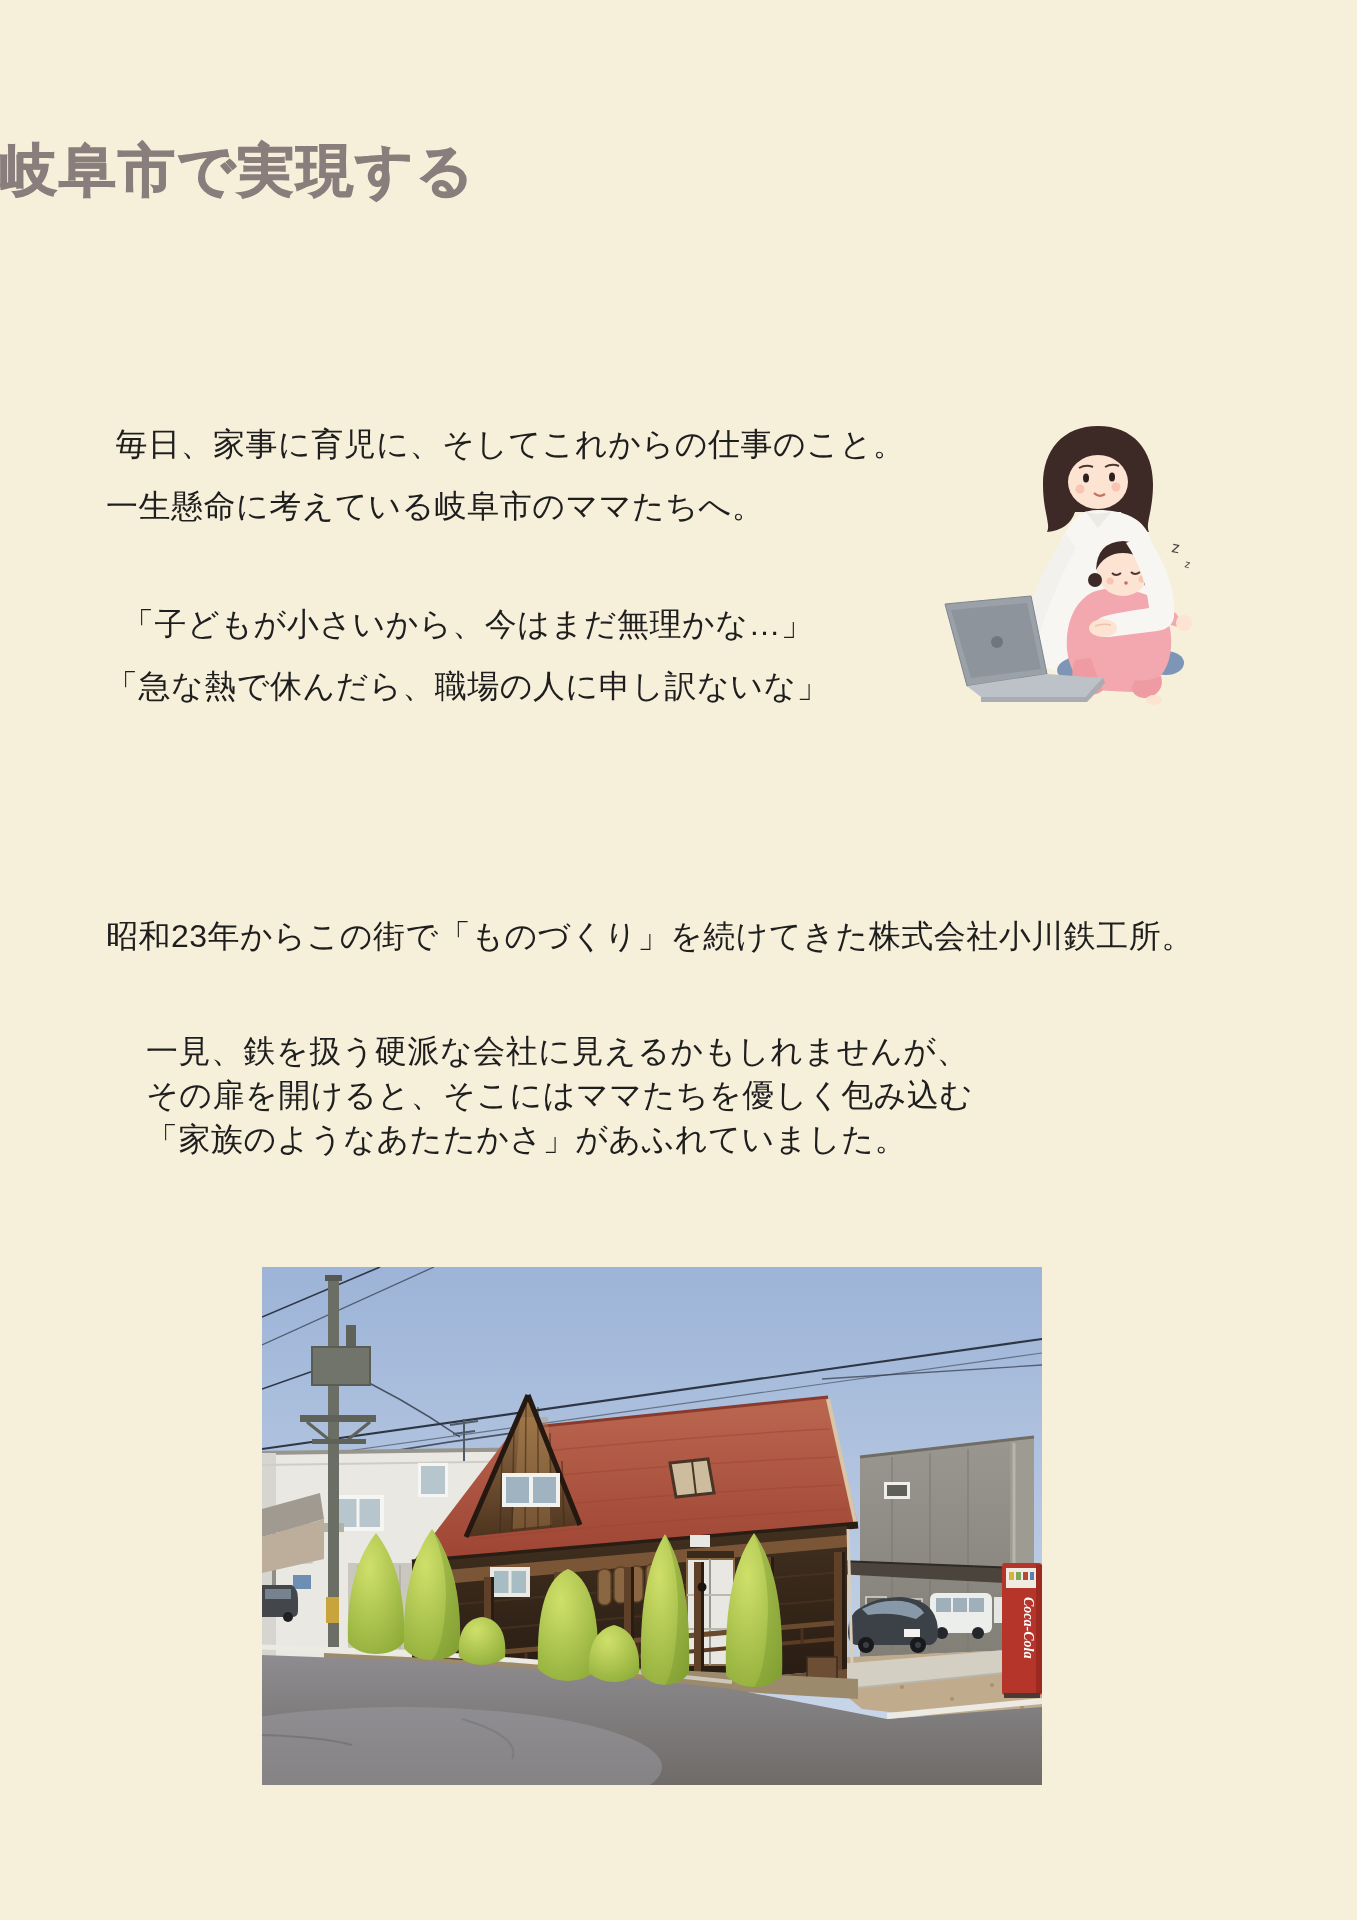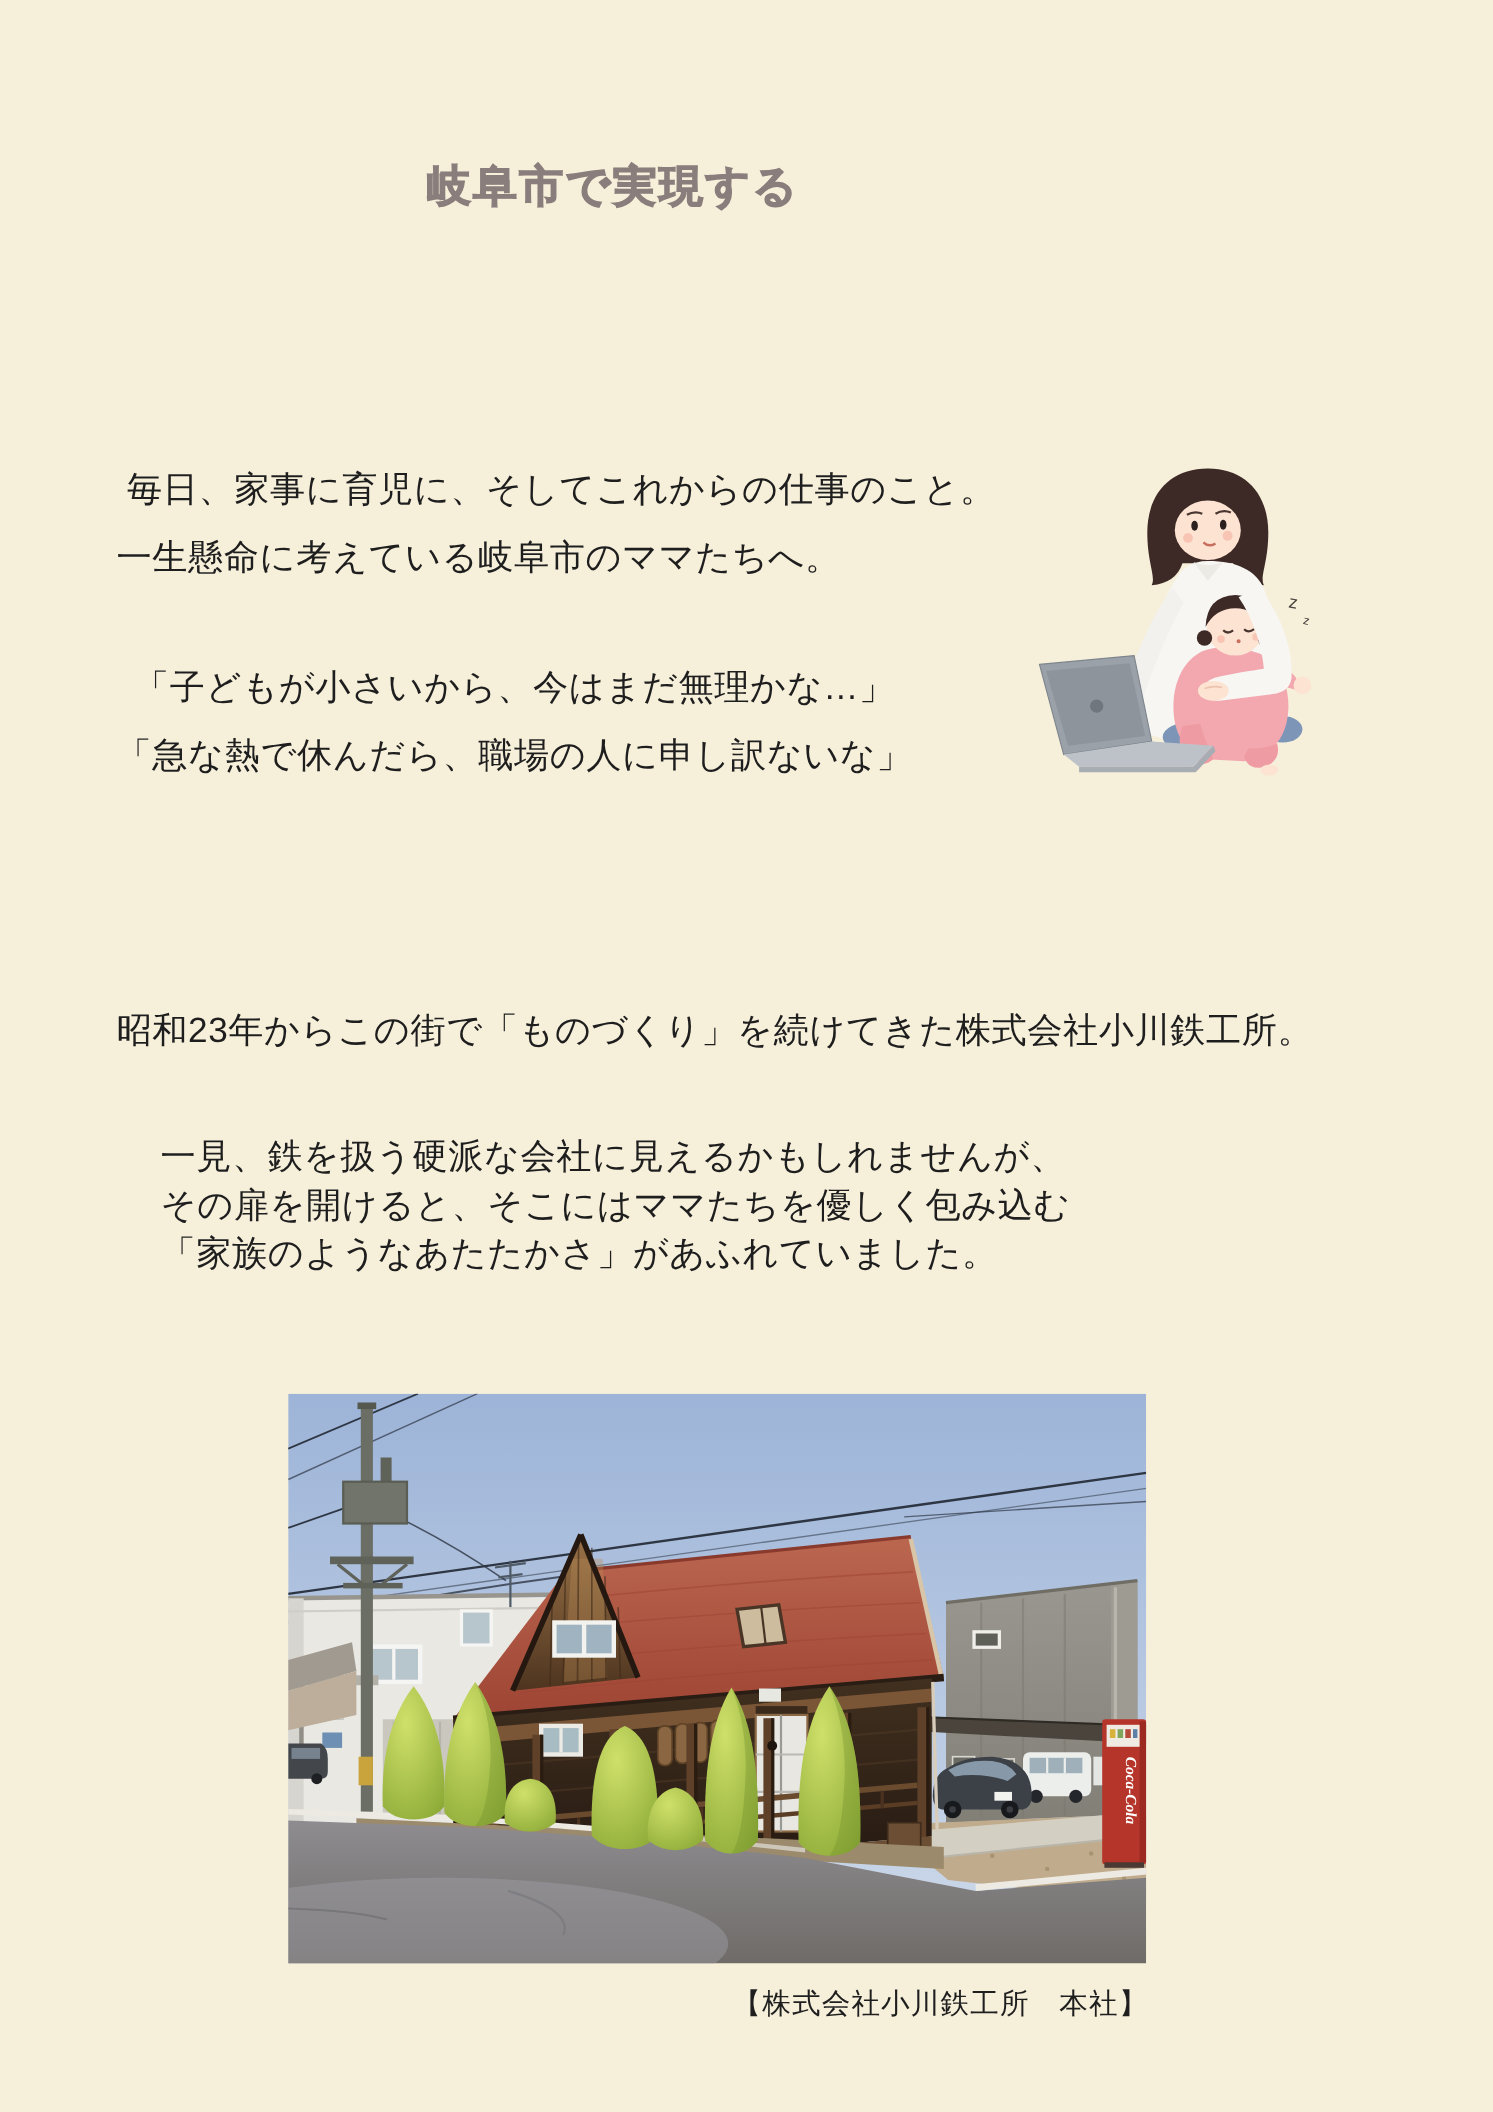--- a/index.html
+++ b/index.html
@@ -7,23 +7,22 @@
     width:1357px;height:1920px;
     background:#f6efda;
     font-family:"Liberation Sans","DejaVu Sans",sans-serif;
   }
   .page{
     position:relative;width:1357px;height:1920px;overflow:hidden;
     background:#f6efda;
   }
   .title{
     position:absolute;top:130px;left:0;width:1115px;
-    text-align:center;
     color:#8a7e7d;
-    font-size:40px;font-weight:900;line-height:80px;letter-spacing:2px;
+    font-size:57px;font-weight:900;line-height:80px;letter-spacing:2px;
     -webkit-text-stroke:1.2px #8a7e7d;
   }
   .para{
     position:absolute;left:106px;
     font-size:32px;line-height:62px;letter-spacing:0.5px;
     color:#1e1e1e;white-space:pre-wrap;
   }
   .para.tight{line-height:44px;margin-left:40px;}
   .caption{
     position:absolute;left:666px;top:1804px;
@@ -409,15 +408,14 @@
         <path d="M306,302 C326,310 338,340 336,402 Q324,414 306,414 Q288,414 276,402 C274,340 286,310 306,302 Z" fill="url(#bushG)"></path>
         <path d="M352,358 C370,362 379,380 377,406 Q366,415 352,415 Q338,415 327,406 C325,380 334,362 352,358 Z" fill="url(#bushG)"></path>
         <path d="M403,267 C418,292 429,330 427,406 Q418,418 403,418 Q388,418 379,406 C377,330 388,292 403,267 Z" fill="url(#bushG)"></path>
         <path d="M403,267 C418,292 429,330 427,406 Q418,418 403,418 Q414,404 416,340 C416,308 410,284 403,267 Z" fill="#6f8f2a" opacity="0.35"></path>
         <path d="M492,266 C510,292 522,332 520,408 Q510,420 492,420 Q474,420 464,408 C462,332 474,292 492,266 Z" fill="url(#bushG)"></path>
         <path d="M492,266 C510,292 522,332 520,408 Q510,420 492,420 Q504,406 506,344 C506,310 500,286 492,266 Z" fill="#6f8f2a" opacity="0.35"></path>
       </g>
     </svg>
   </div>
 
-  <div class="caption">【株式会社小川鉄工所　本社】</div>
 
 </div>
 
 </body></html>

